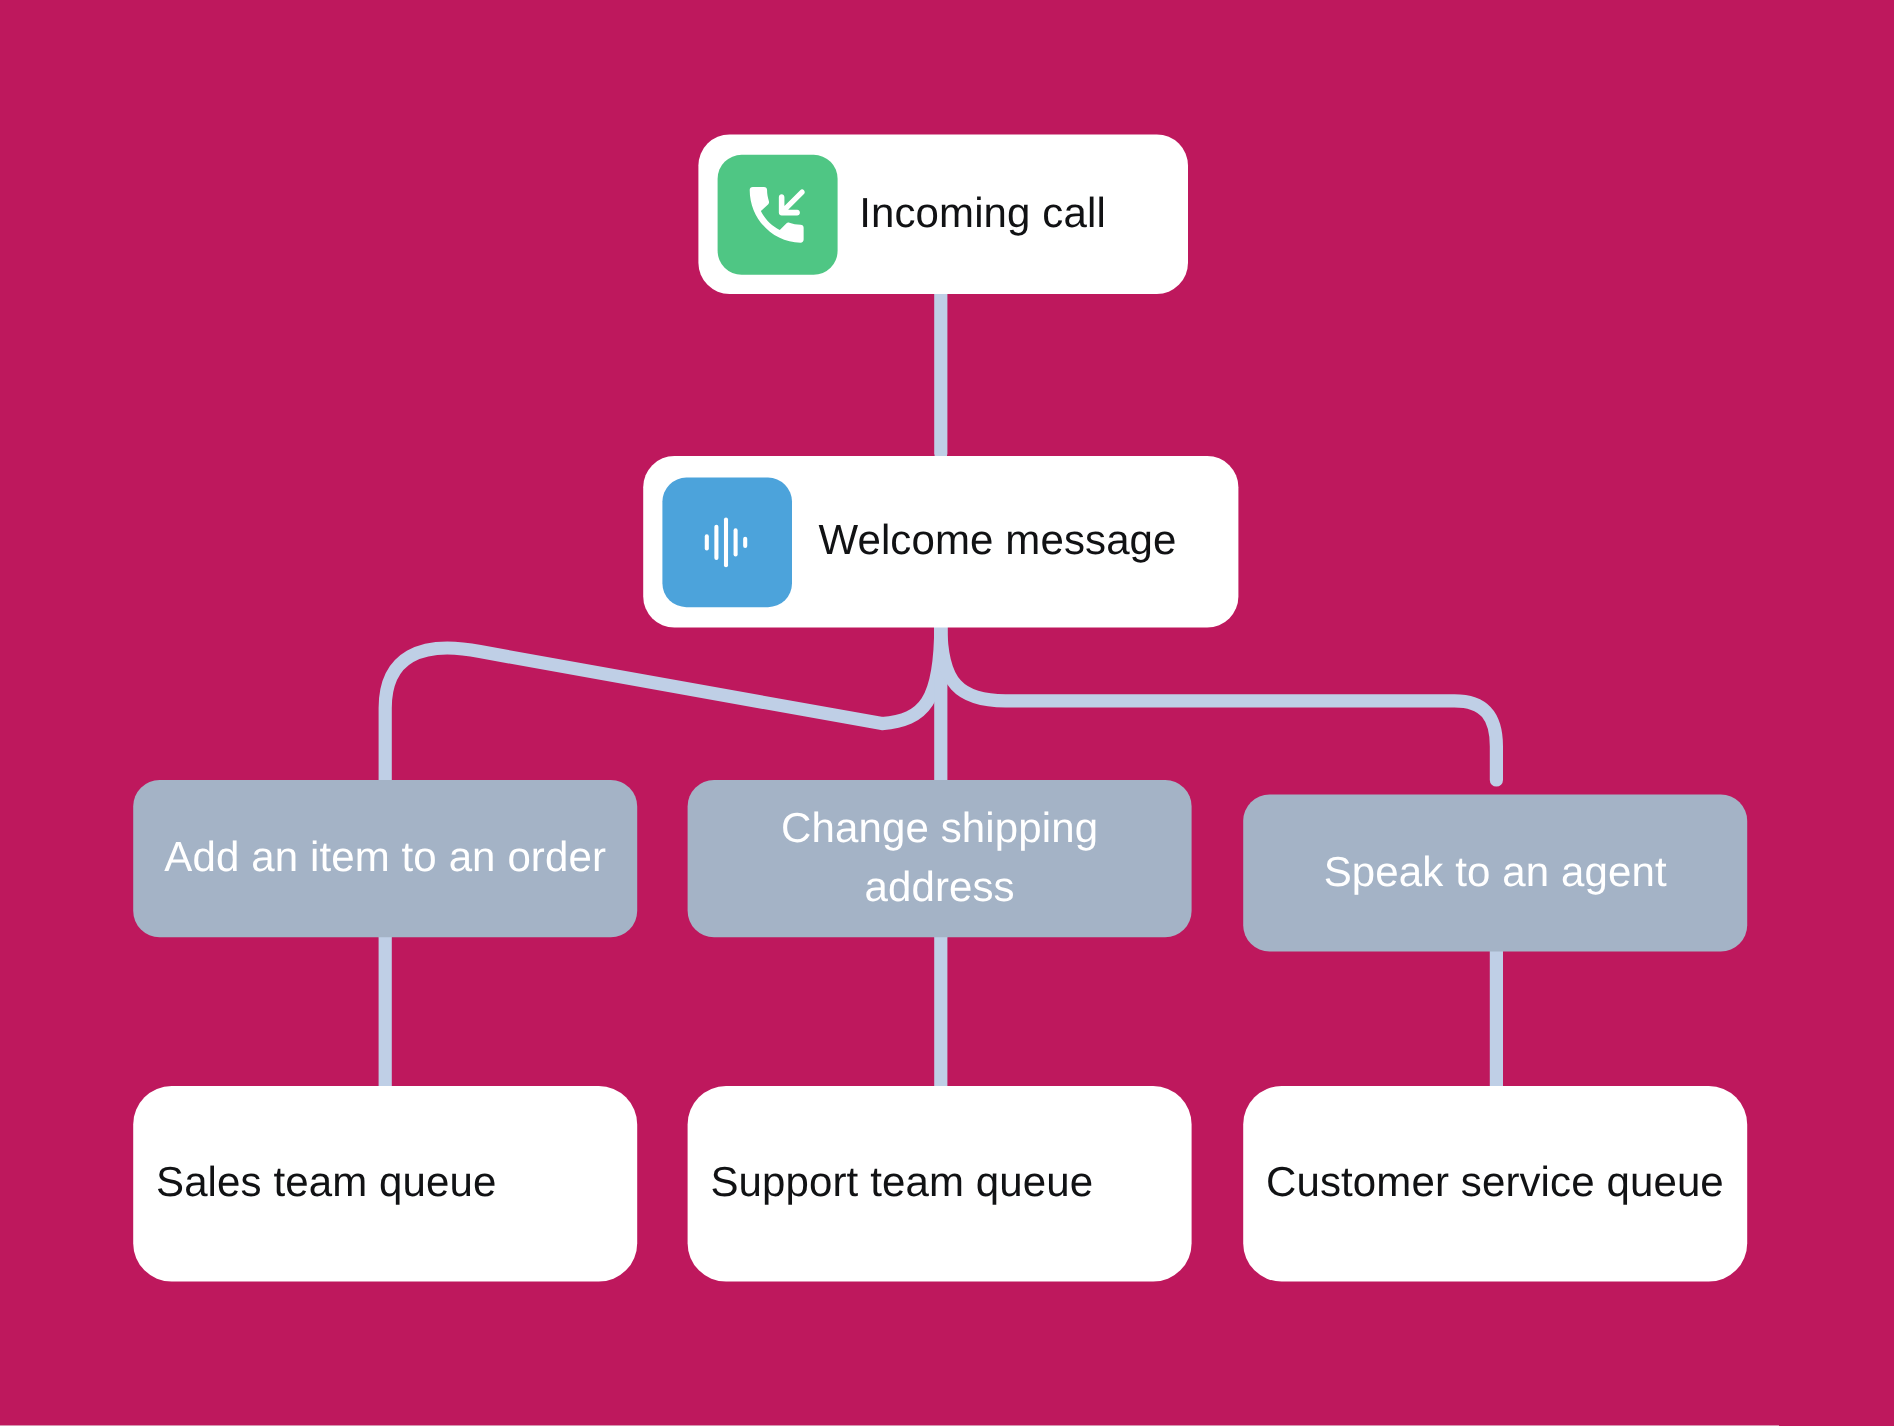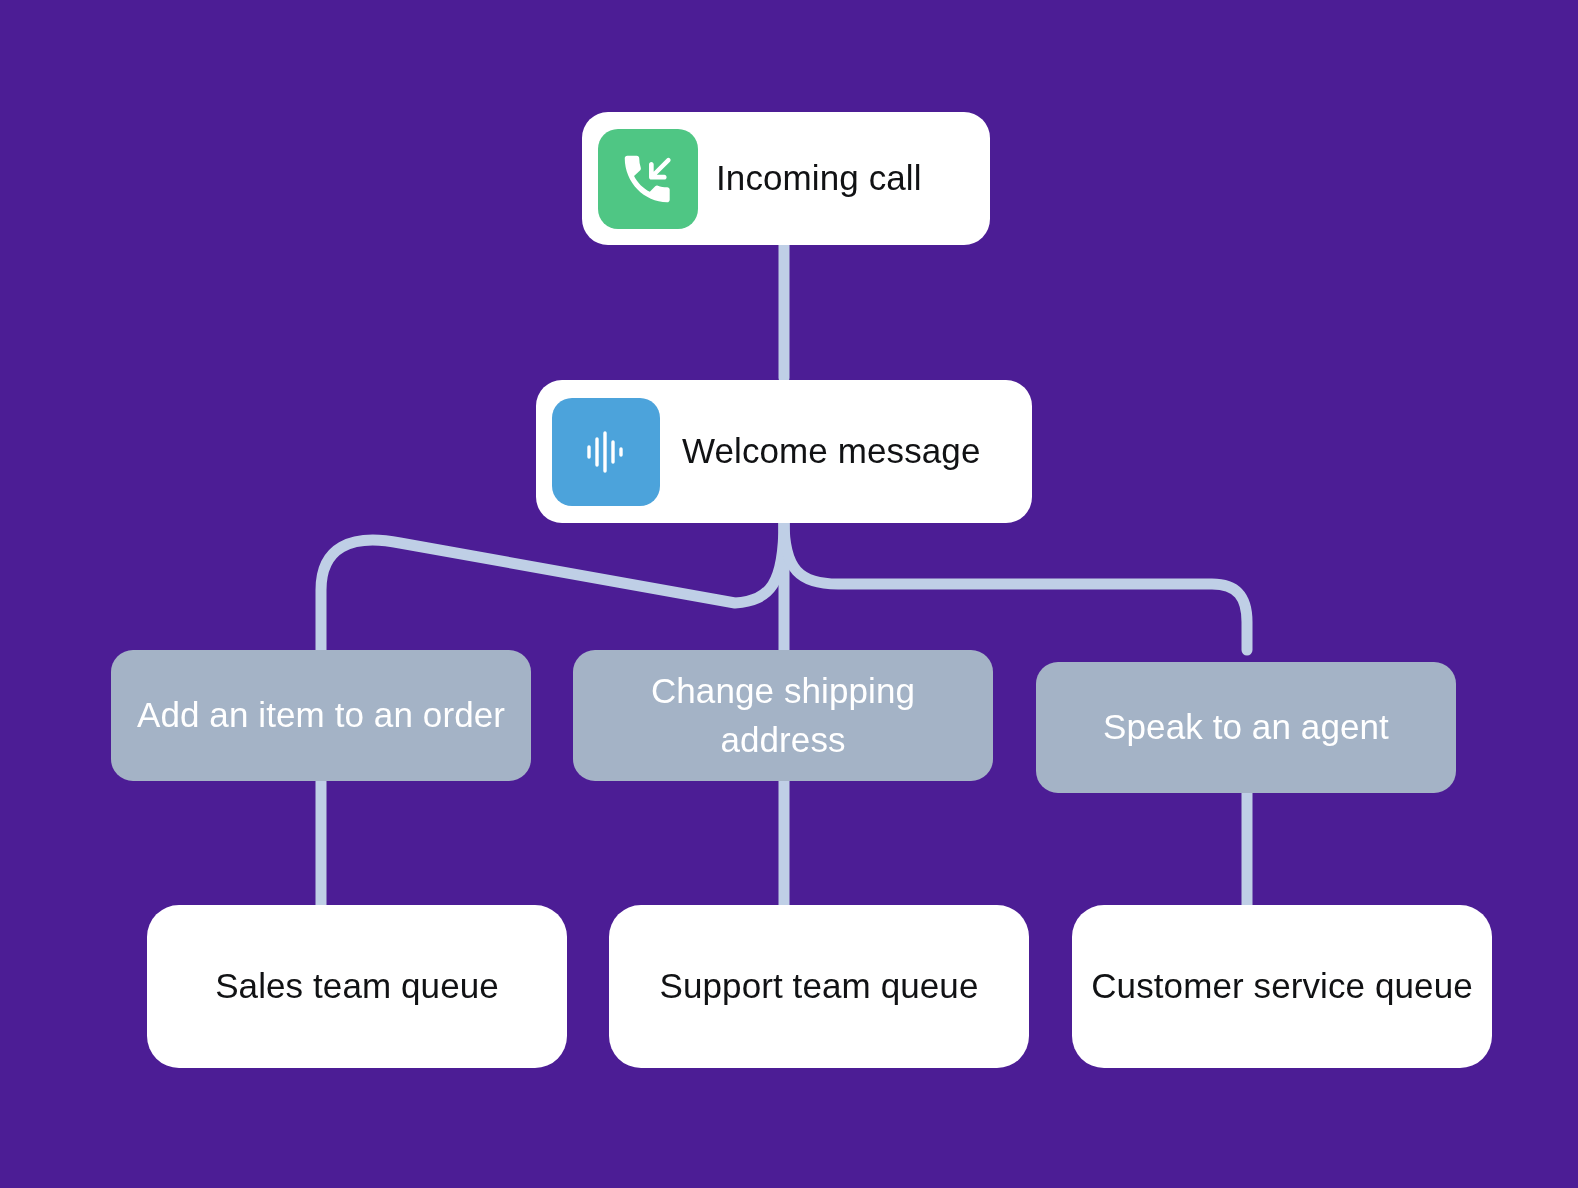--- a/index.html
+++ b/index.html
@@ -9,21 +9,21 @@
     background: #ececec;
   }
   body {
     font-family: "Liberation Sans", sans-serif;
     -webkit-font-smoothing: antialiased;
   }
   #canvas {
     position: relative;
     width: 1578px;
     height: 1188px;
-    background: #4c1d95;
+    background: #be185d;
     overflow: hidden;
   }
   #connectors {
     position: absolute;
     left: 0;
     top: 0;
     width: 1578px;
     height: 1188px;
     pointer-events: none;
   }
@@ -72,24 +72,23 @@
     color: #ffffff;
     font-size: 35px;
     line-height: 1.38;
     letter-spacing: 0.1px;
   }
 
   
   .queue {
     background: #ffffff;
     border-radius: 32px;
-    justify-content: center;
+    justify-content: flex-start;
     text-align: center;
-    padding: 0 4px;
-    margin-left: 36px;
+    padding: 0 19px;
   }
   .queue-label {
     color: #111214;
     font-size: 35px;
     line-height: 1.38;
     letter-spacing: 0.1px;
   }
 
   
   #node-incoming-call { left: 582px;  top: 112px; width: 408px;  height: 133px; }

